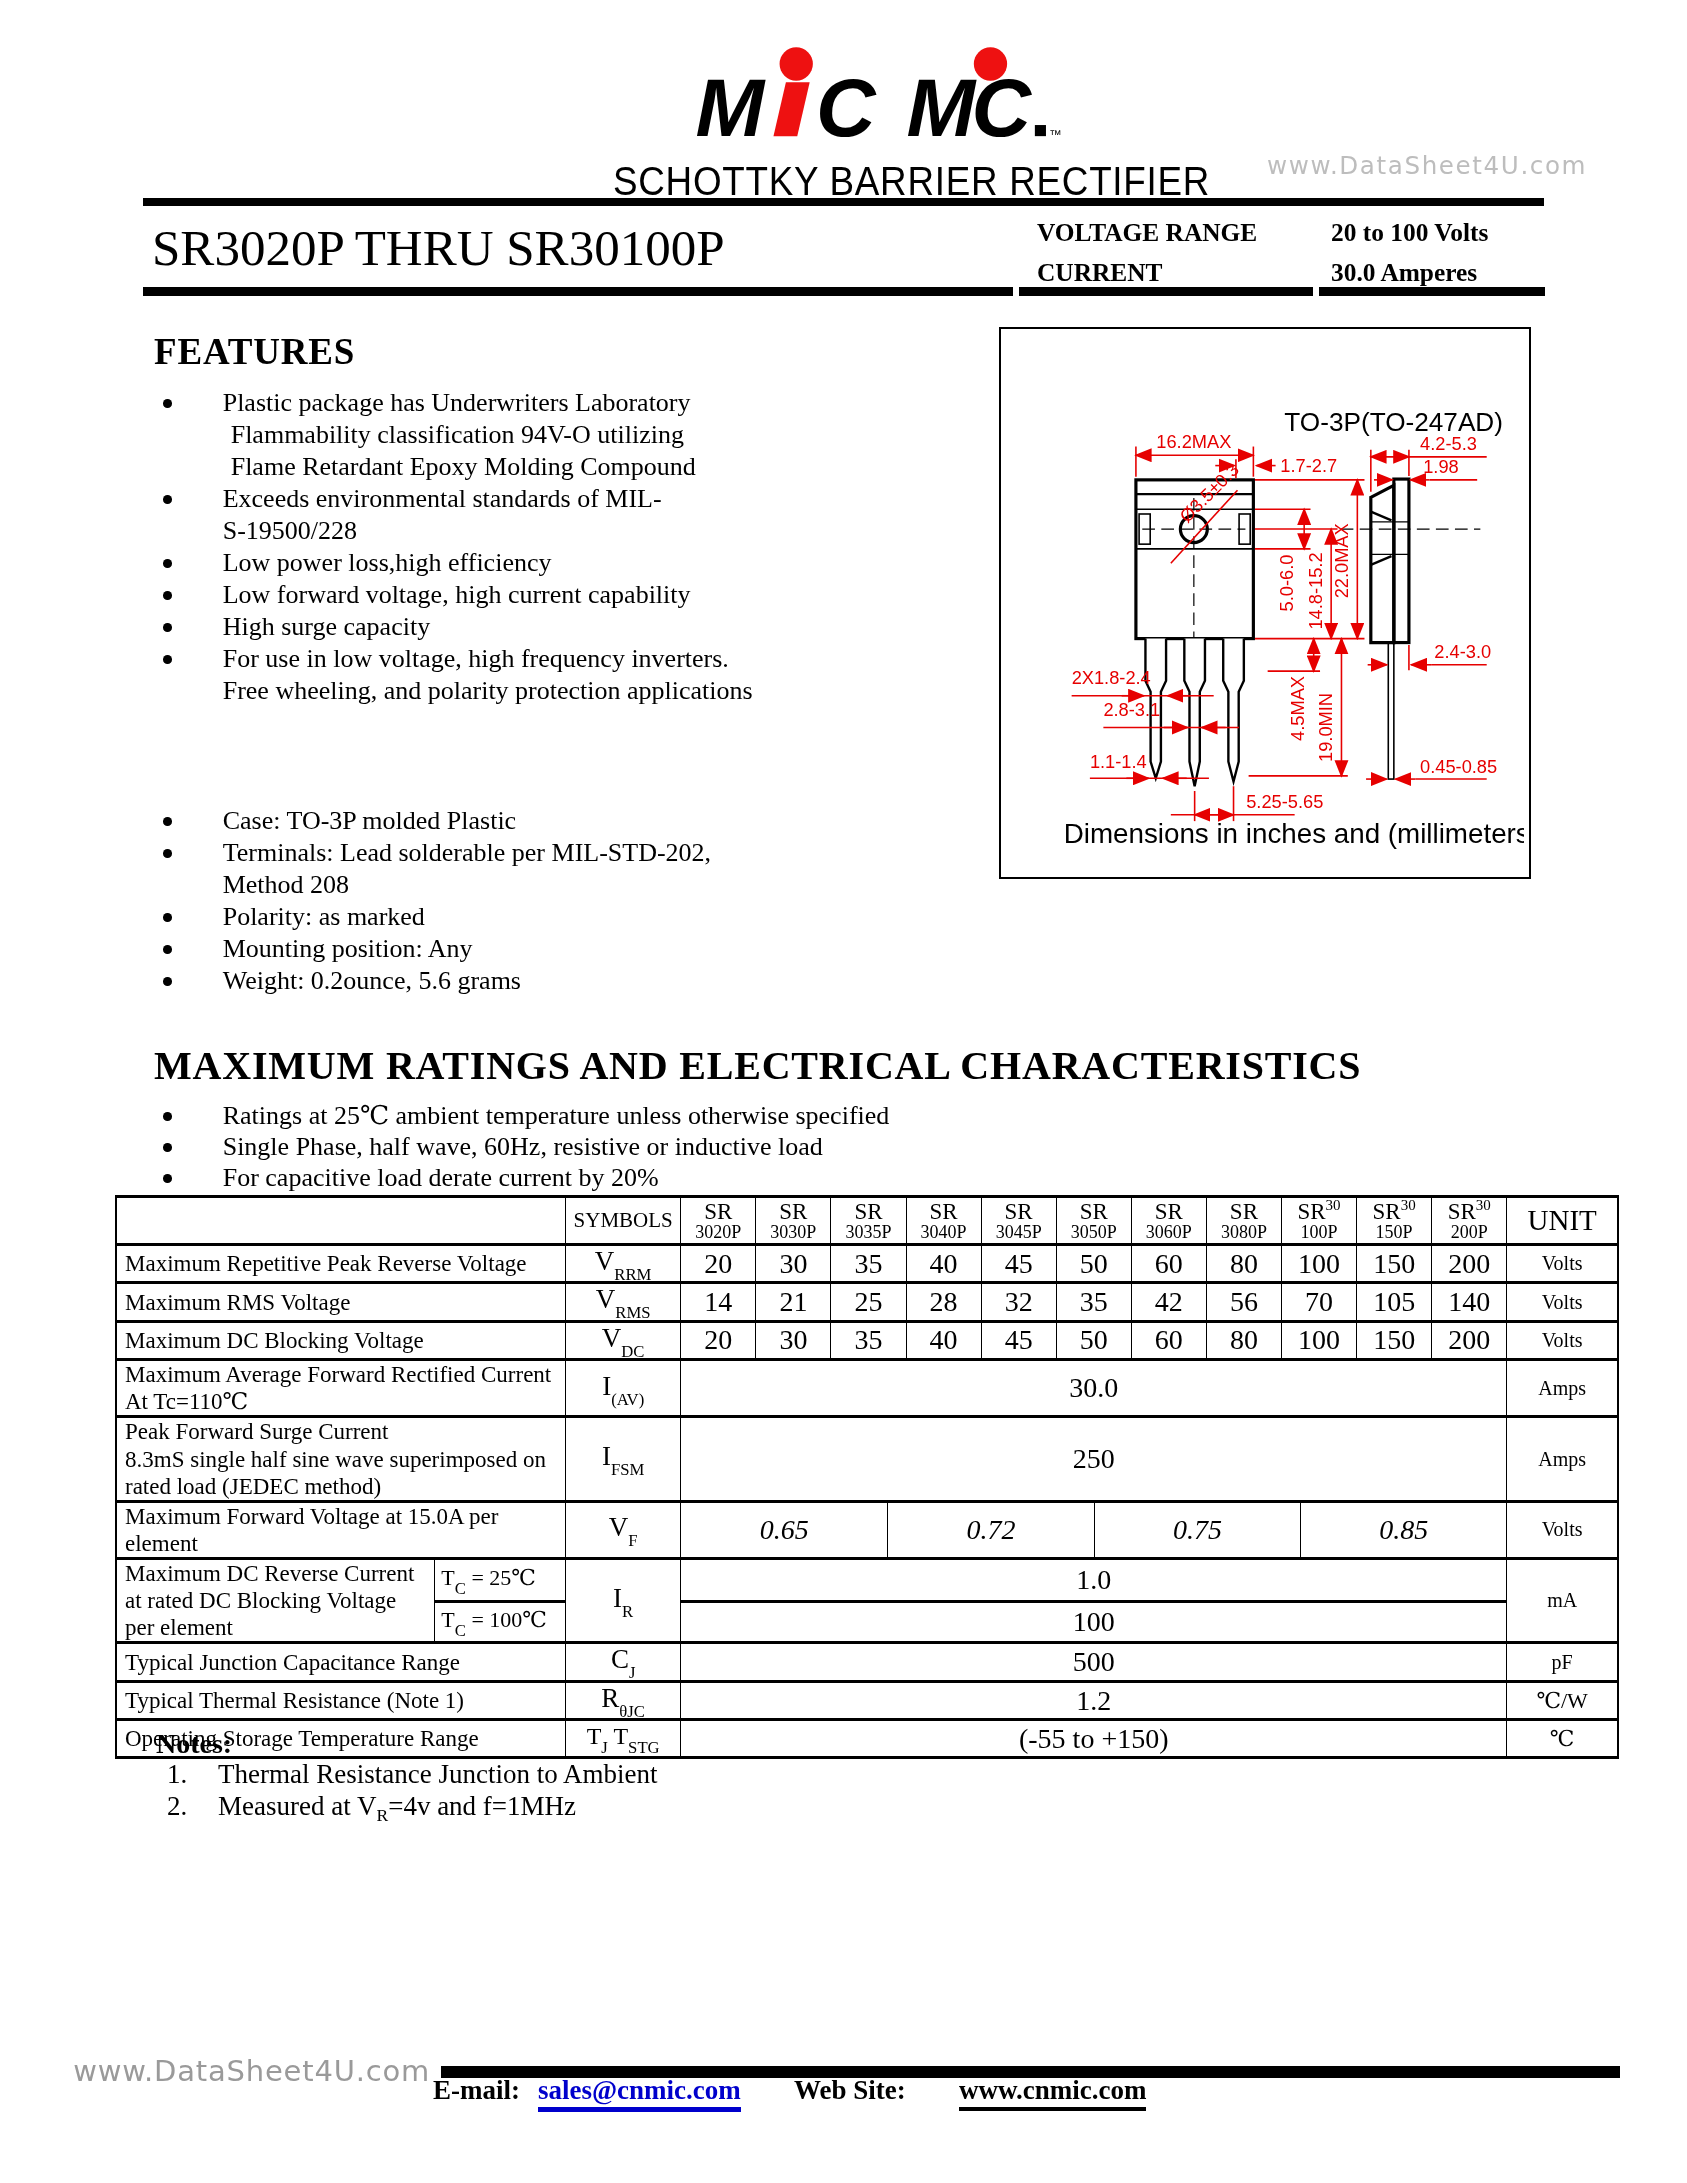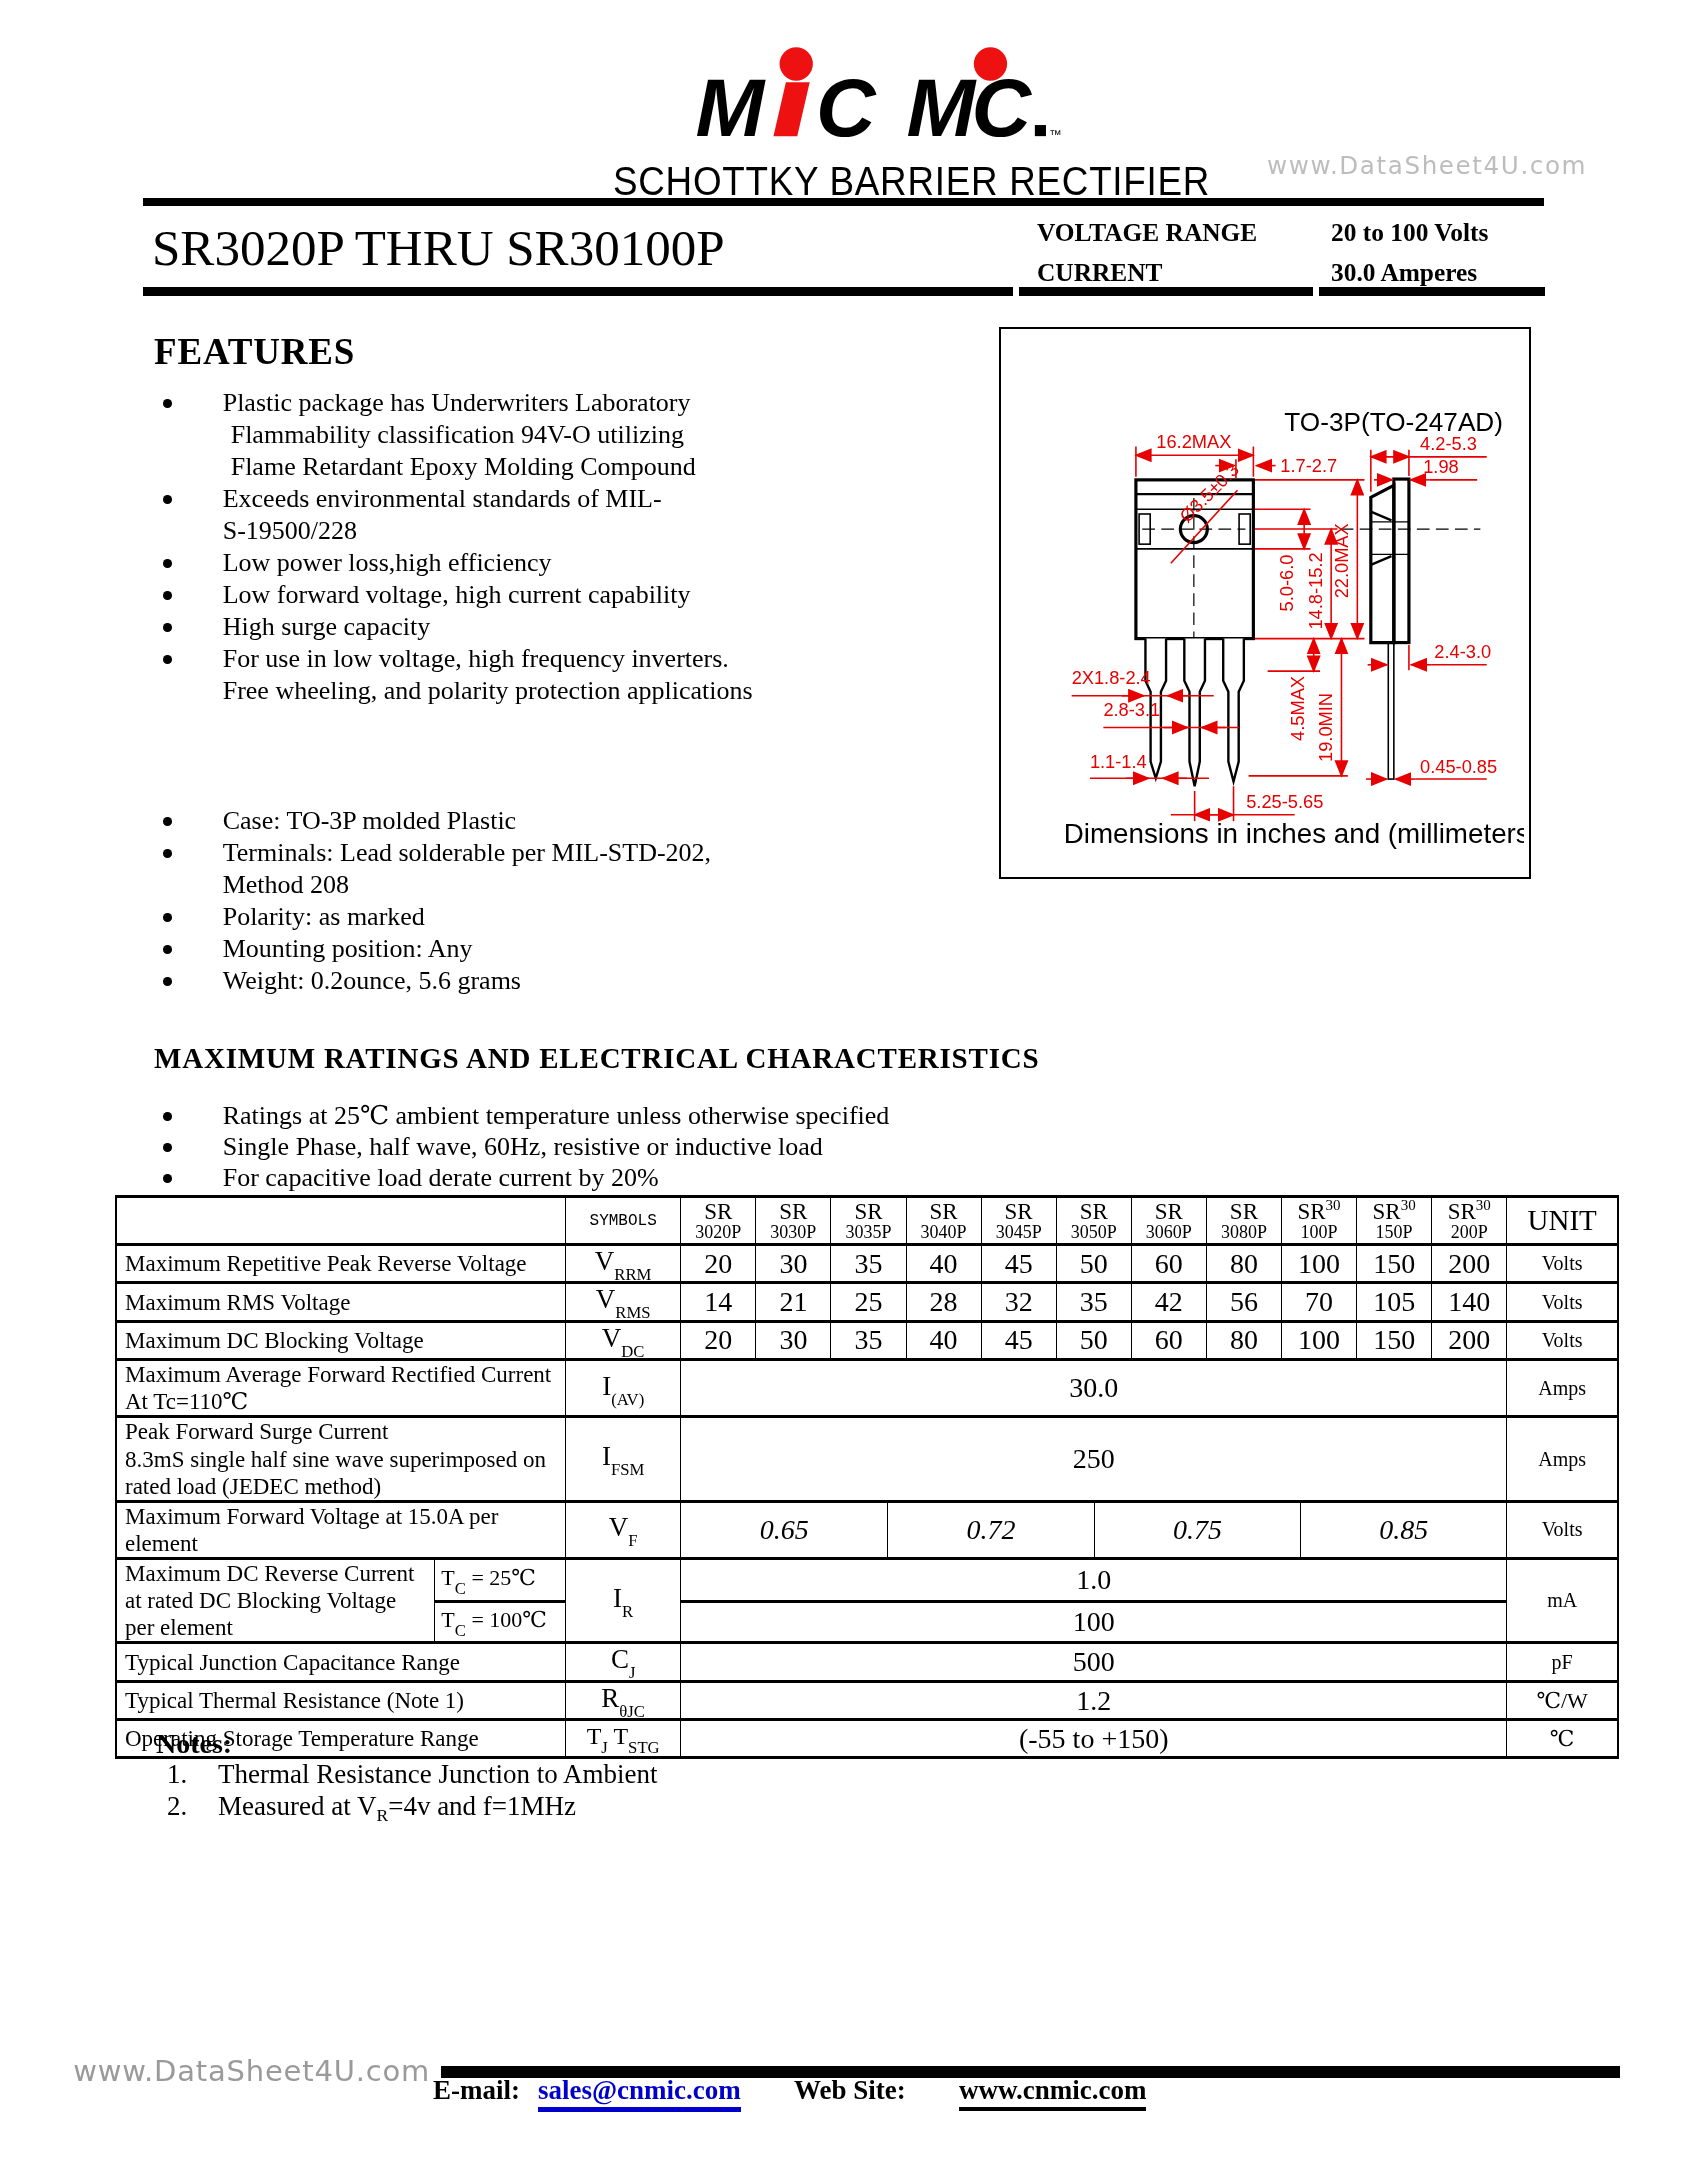--- a/index.html
+++ b/index.html
@@ -305,21 +305,21 @@
         <line x1="460" y1="567" x2="486" y2="567" class="dim" marker-end="url(#mE)"></line>
         <line x1="522" y1="567" x2="497" y2="567" class="dim" marker-end="url(#mE)"></line>
         <line x1="522" y1="567" x2="612" y2="567" class="dim"></line>
         <text x="528" y="559" class="rtx">0.45-0.85</text>
       </g>
 
       <text x="79" y="647" class="ctx">Dimensions in inches and (millimeters)</text>
     </svg>
   </div>
 
-  <div class="h2" style="left:154px;top:1042px;font-size:29px;">MAXIMUM RATINGS AND ELECTRICAL CHARACTERISTICS</div>
+  <div class="h2" style="left:154px;top:1042px;font-size:40px;">MAXIMUM RATINGS AND ELECTRICAL CHARACTERISTICS</div>
   <div class="list" style="left:163px;top:1100px;width:1111px;line-height:31px;">
     <div class="li">
       <span class="dot"></span>
       <div class="ltext">
           <div>Ratings at 25℃ ambient temperature unless otherwise specified</div>
         </div>
     </div>
     <div class="li">
       <span class="dot"></span>
       <div class="ltext">
@@ -348,21 +348,21 @@
         <col style="width:75px">
         <col style="width:75px">
       <col style="width:75px">
         <col style="width:75px">
         <col style="width:75px">
         <col style="width:111px">
     </colgroup>
     <tbody>
         <tr style="height:48px;">
       <th colspan="2"></th>
-      <th class="hcell" style="font-size:16px;font-family:Liberation Mono, monospace;">SYMBOLS</th>
+      <th class="hcell" style="font-size:21px;">SYMBOLS</th>
       <th class="hcell">
             <div class="hdrtop"><span>SR</span><sup></sup></div>
             <div class="hdrbot">3020P</div>
           </th>
       <th class="hcell">
             <div class="hdrtop"><span>SR</span><sup></sup></div>
             <div class="hdrbot">3030P</div>
           </th>
       <th class="hcell">
             <div class="hdrtop"><span>SR</span><sup></sup></div>

